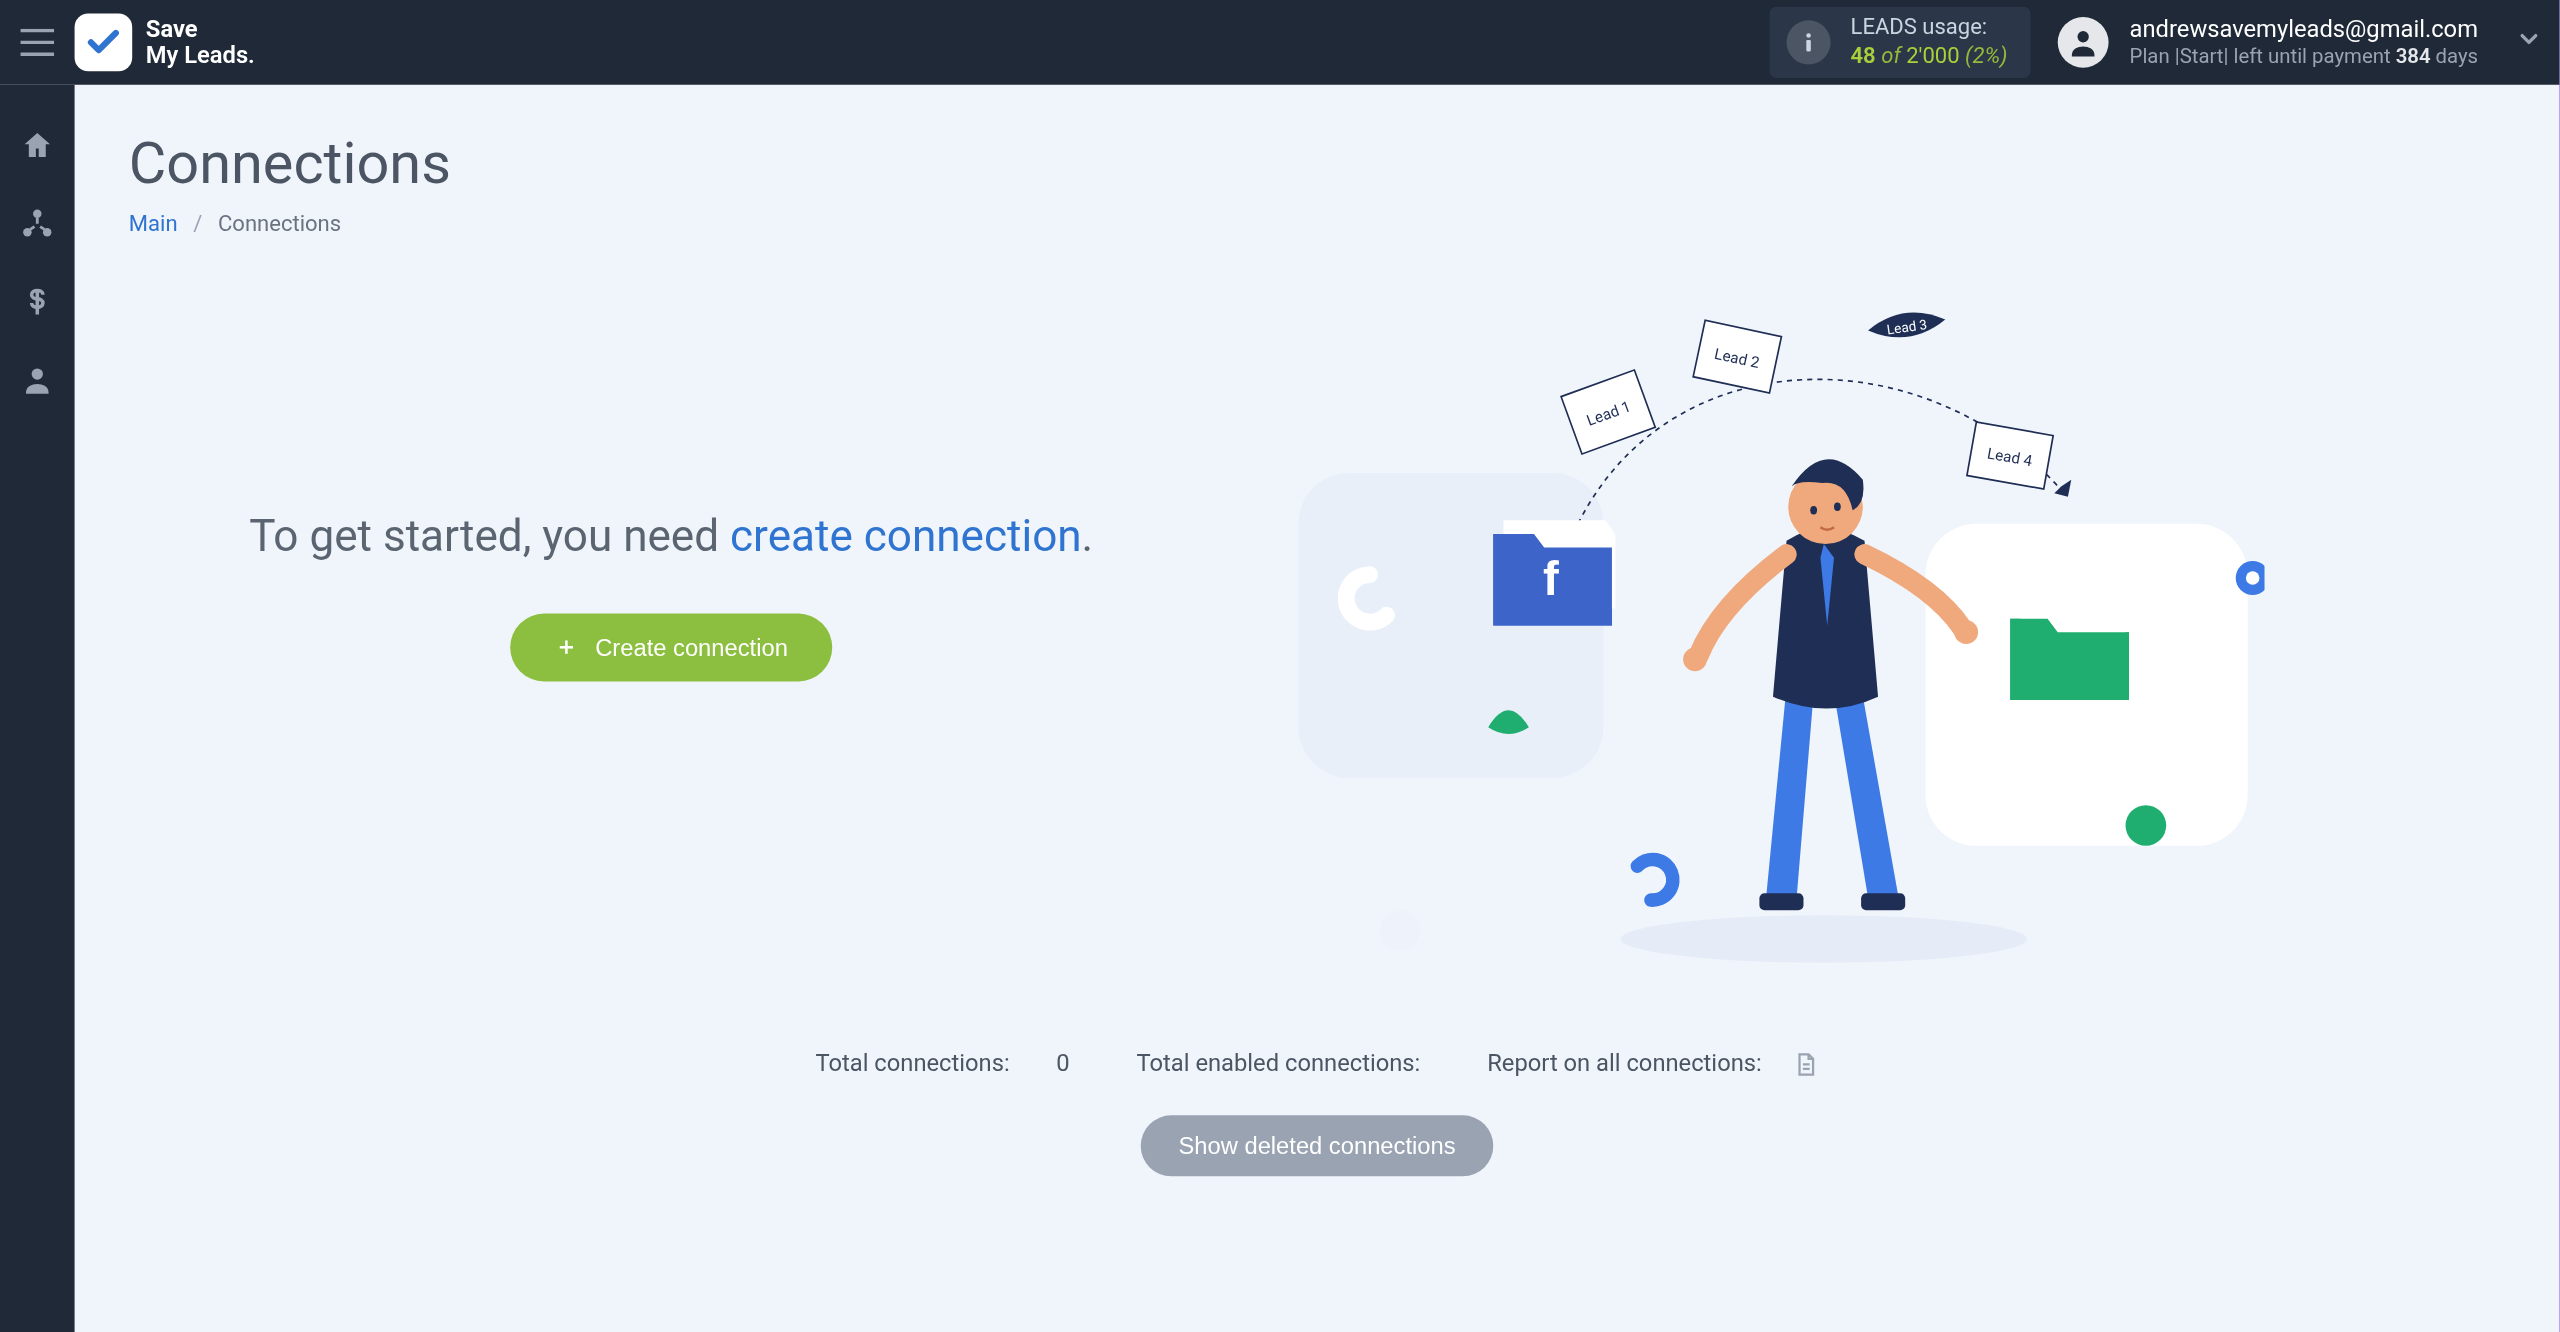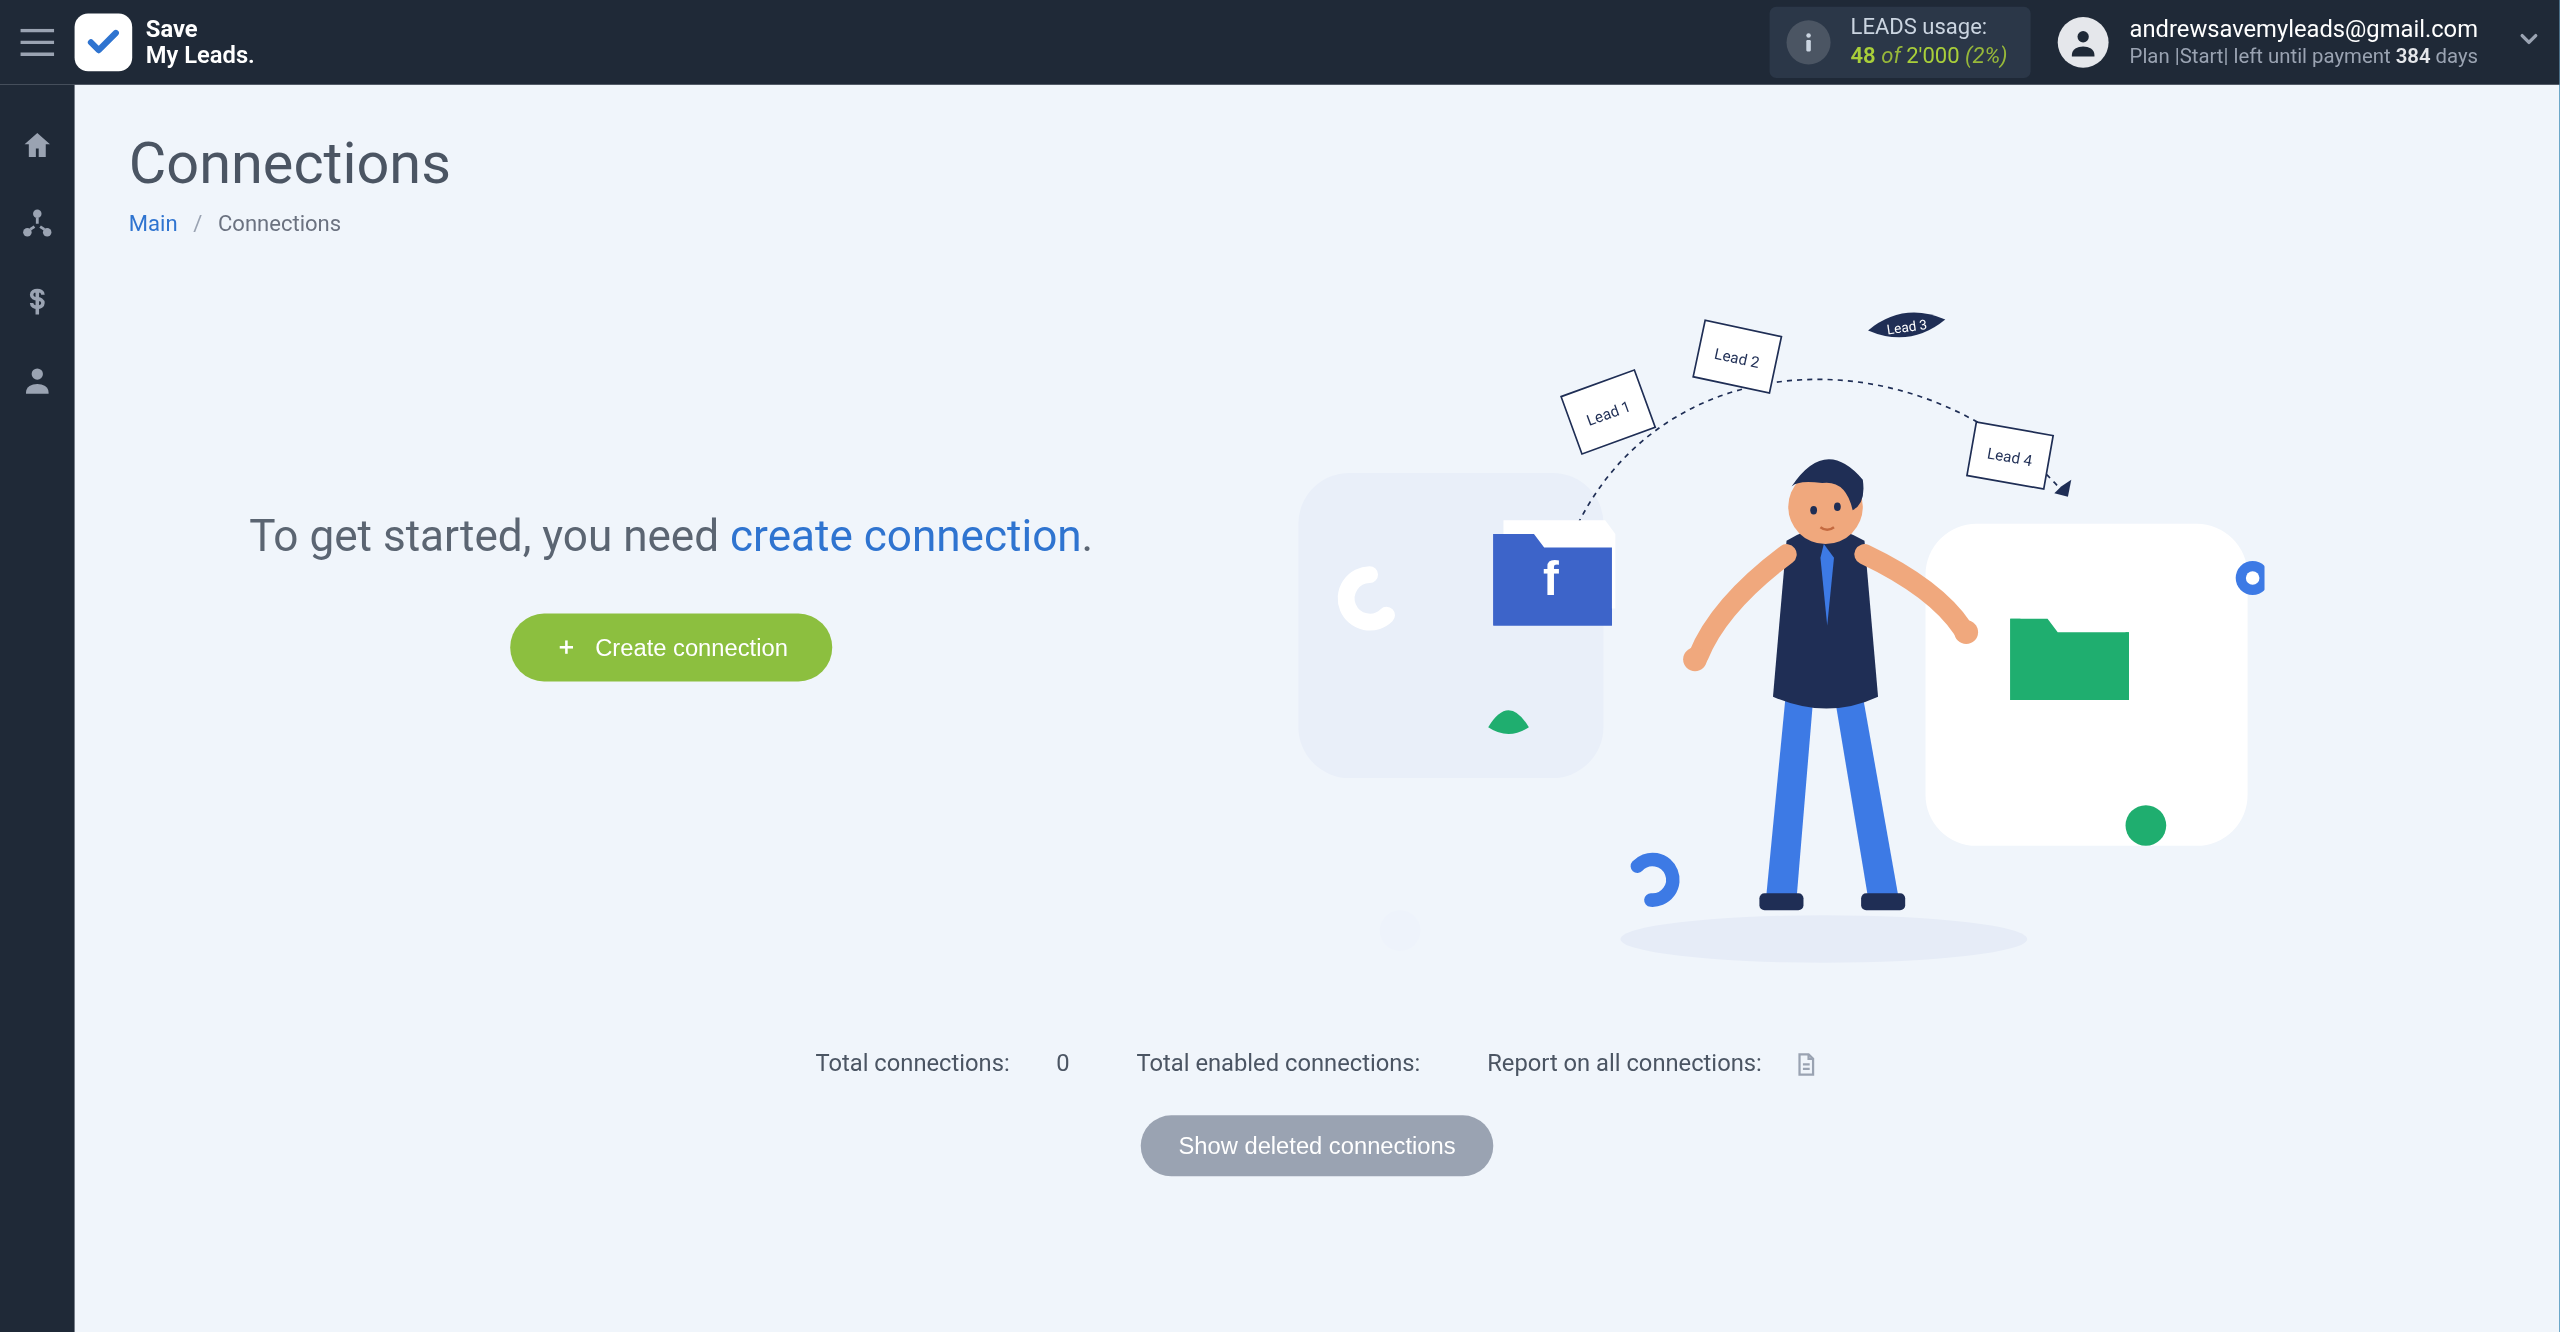--- a/index.html
+++ b/index.html
@@ -8,21 +8,21 @@
     background: #f0f5fb;
     width: 2560px;
     height: 1332px;
     overflow: hidden;
     transform-origin: top left;
   }
   
   .frame {
     position: absolute;
     inset: 0;
-    background: #0369a1;
+    background: #8b5cf6;
   }
   .app {
     position: absolute;
     top: 0;
     left: 0;
     width: 1510px;
     height: 790px;
     transform: scale(1.695);
     transform-origin: top left;
     background: #f0f5fb;

